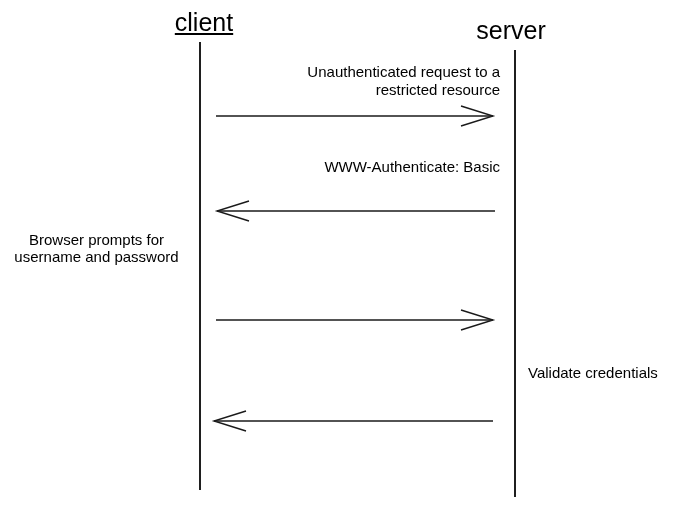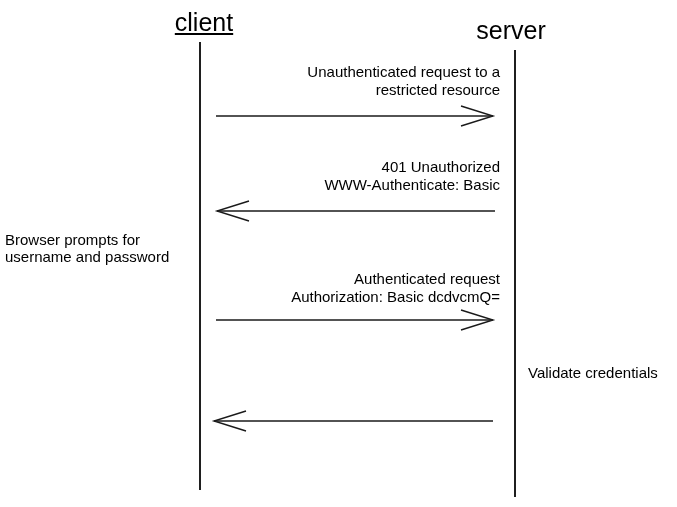--- a/index.html
+++ b/index.html
@@ -44,21 +44,21 @@
   .note {
     position: absolute;
     font-size: 15px;
     line-height: 17px;
     color: #000000;
     white-space: nowrap;
   }
   .note-client {
     left: 5px;
     width: 183px;
-    text-align: left;
+    text-align: center;
     top: 231px;
   }
   .note-server {
     left: 528px;
     top: 364px;
     text-align: right;
   }
   .arrow {
     position: absolute;
     left: 210px;
@@ -85,37 +85,32 @@
   <div class="msg-label" style="top:63px;">
     <div>Unauthenticated request to a</div>
     <div>restricted resource</div>
   </div>
   <svg class="arrow" style="top:103px;" viewBox="0 0 290 26">
     <line x1="6" y1="13" x2="283" y2="13"></line>
     <path d="M 251 3 L 283 13 L 251 23"></path>
   </svg>
 
   <div class="msg-label" style="top:158px;">
-    <div>401 Unauthorized</div>
     <div>WWW-Authenticate: Basic</div>
   </div>
   <svg class="arrow" style="top:198px;" viewBox="0 0 290 26">
     <line x1="7" y1="13" x2="285" y2="13"></line>
     <path d="M 39 3 L 7 13 L 39 23"></path>
   </svg>
 
   <div class="note note-client">
     <div>Browser prompts for</div>
     <div>username and password</div>
   </div>
 
-  <div class="msg-label" style="top:270px;">
-    <div>Authenticated request</div>
-    <div>Authorization: Basic dcdvcmQ=</div>
-  </div>
   <svg class="arrow" style="top:307px;" viewBox="0 0 290 26">
     <line x1="6" y1="13" x2="283" y2="13"></line>
     <path d="M 251 3 L 283 13 L 251 23"></path>
   </svg>
 
   <div class="note note-server">
     <div>Validate credentials</div>
   </div>
 
   <svg class="arrow" style="top:408px;" viewBox="0 0 290 26">

